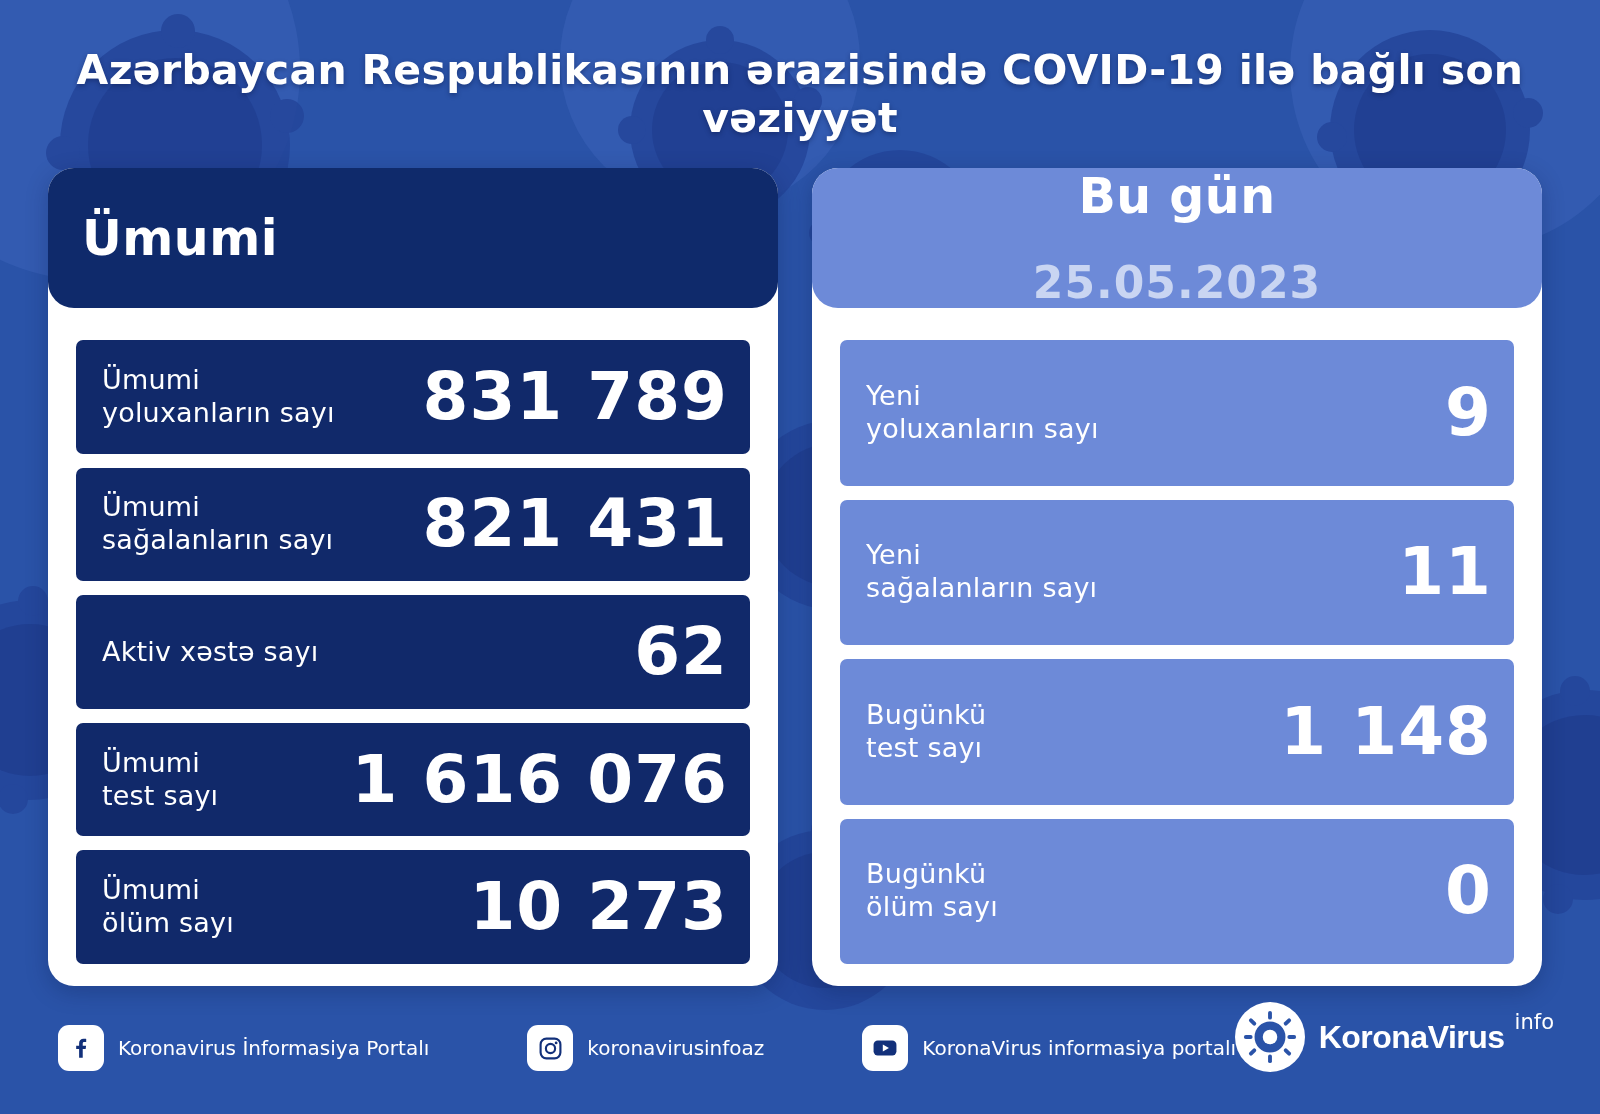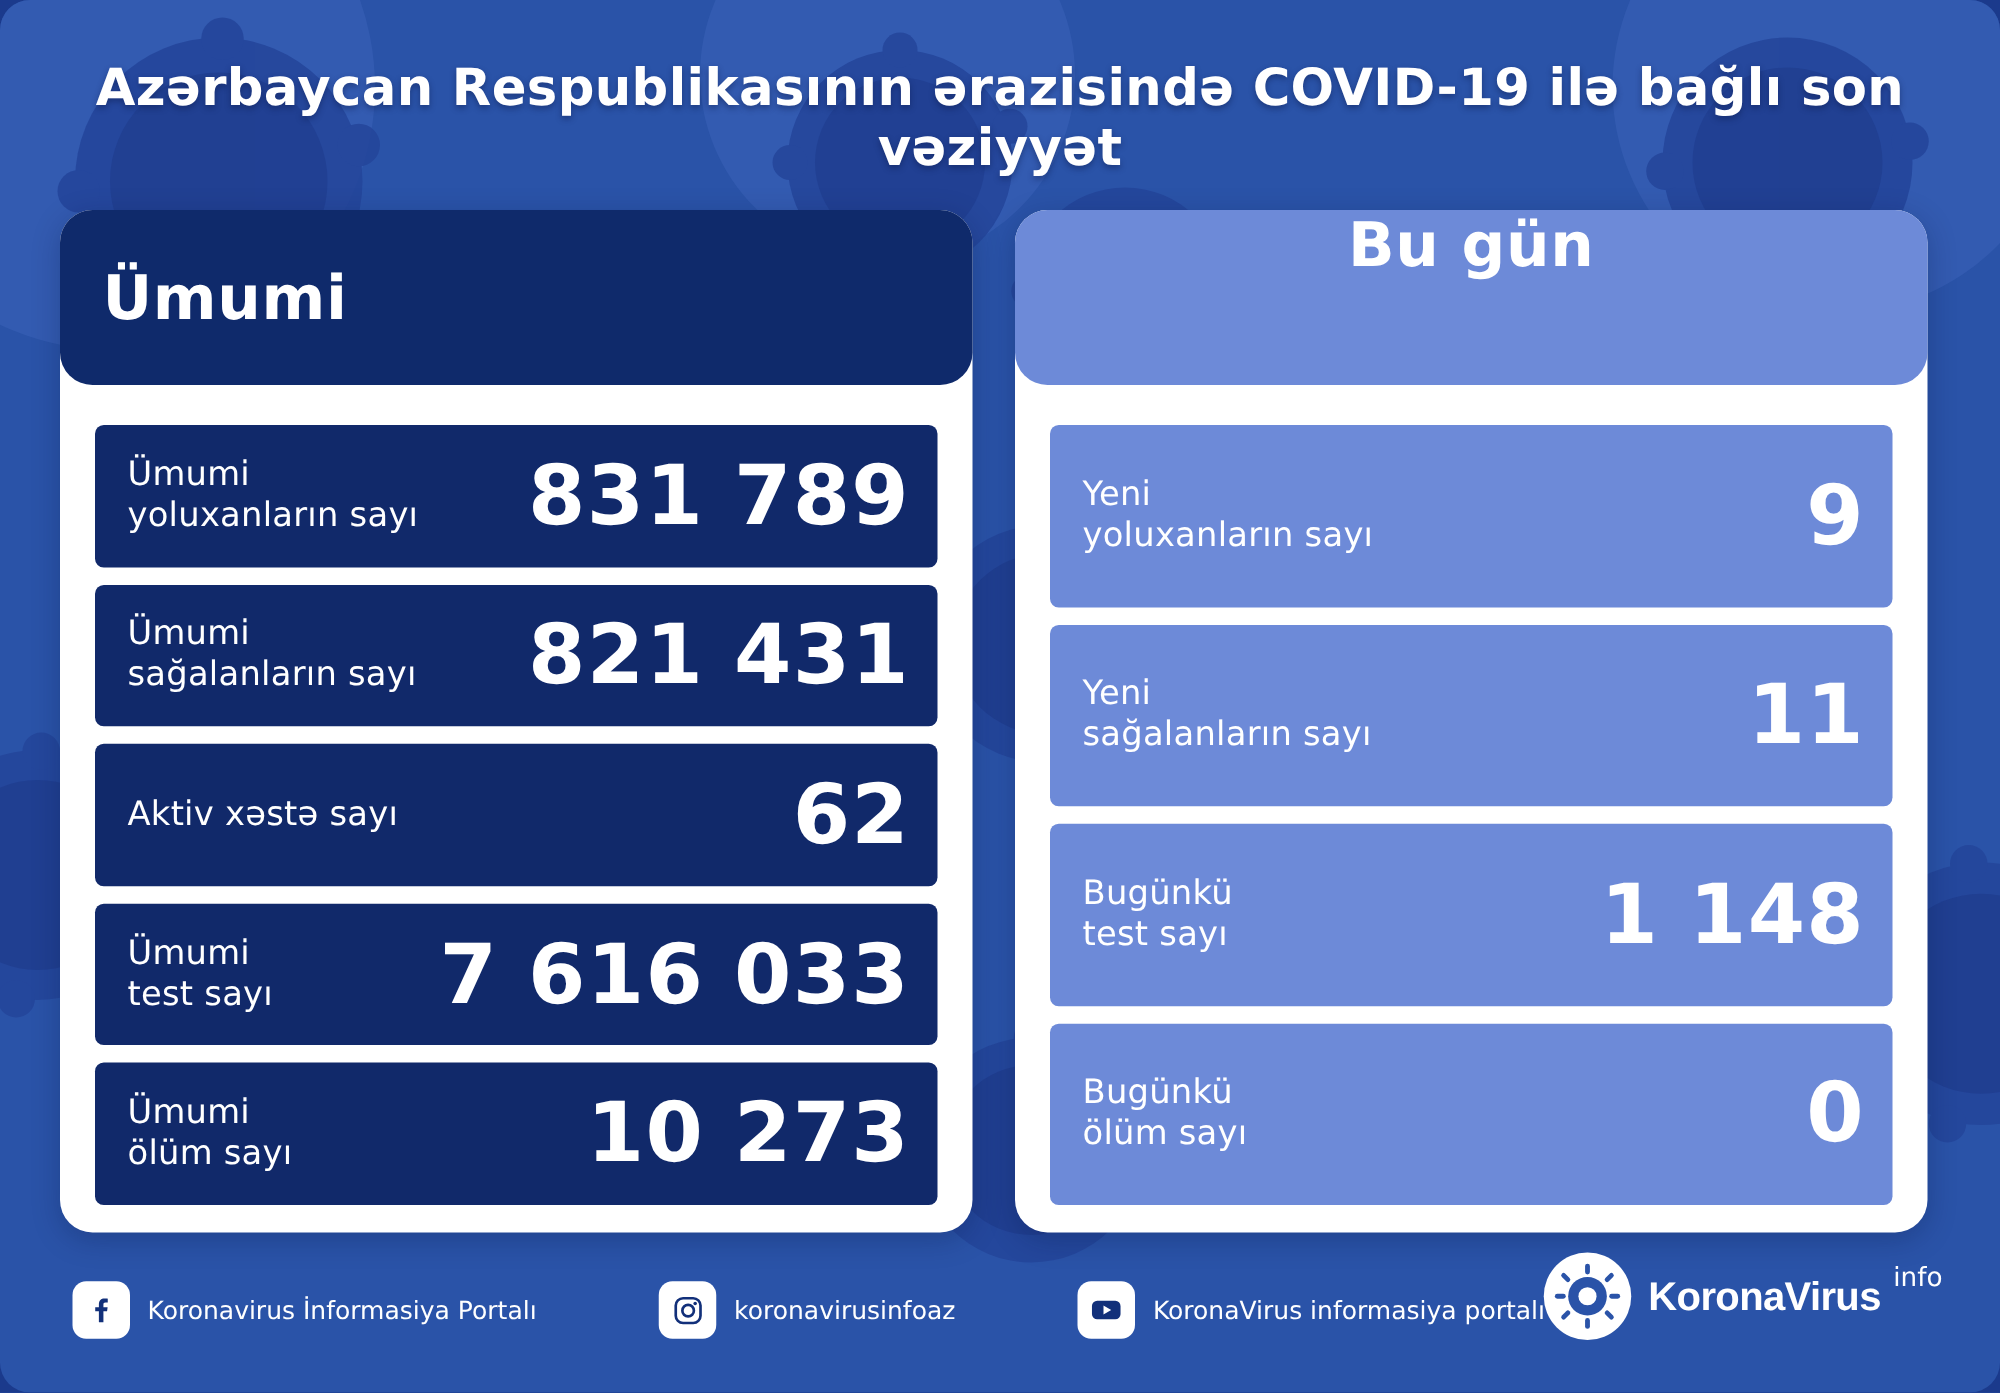--- a/index.html
+++ b/index.html
@@ -13,21 +13,20 @@
     overflow: hidden;
     font-family: "Liberation Sans", sans-serif;
   }
 
   #page {
     position: relative;
     width: 1600px;
     height: 1114px;
     background: #2a53a8;
     overflow: hidden;
-    border-radius: 24px;
   }
 
   
   .virus {
     position: absolute;
     border-radius: 50%;
     background: #24459a;
     opacity: .85;
     pointer-events: none;
   }
@@ -300,33 +299,34 @@
 sağalanların sayı</span>
         <span class="row-value">821 431</span>
       </div>
       <div class="row">
         <span class="row-label">Aktiv xəstə sayı</span>
         <span class="row-value">62</span>
       </div>
       <div class="row">
         <span class="row-label">Ümumi
 test sayı</span>
-        <span class="row-value">7 616 033</span>
+        <span class="row-value">1 616 076</span>
       </div>
       <div class="row">
         <span class="row-label">Ümumi
 ölüm sayı</span>
         <span class="row-value">10 273</span>
       </div>
     </div>
   </div>
 
   <div class="panel" id="panel-today">
     <div class="panel-head">
       <span class="panel-title">Bu gün</span>
+      <span class="panel-date">25.05.2023</span>
     </div>
     <div class="rows">
       <div class="row">
         <span class="row-label">Yeni
 yoluxanların sayı</span>
         <span class="row-value">9</span>
       </div>
       <div class="row">
         <span class="row-label">Yeni
 sağalanların sayı</span>

